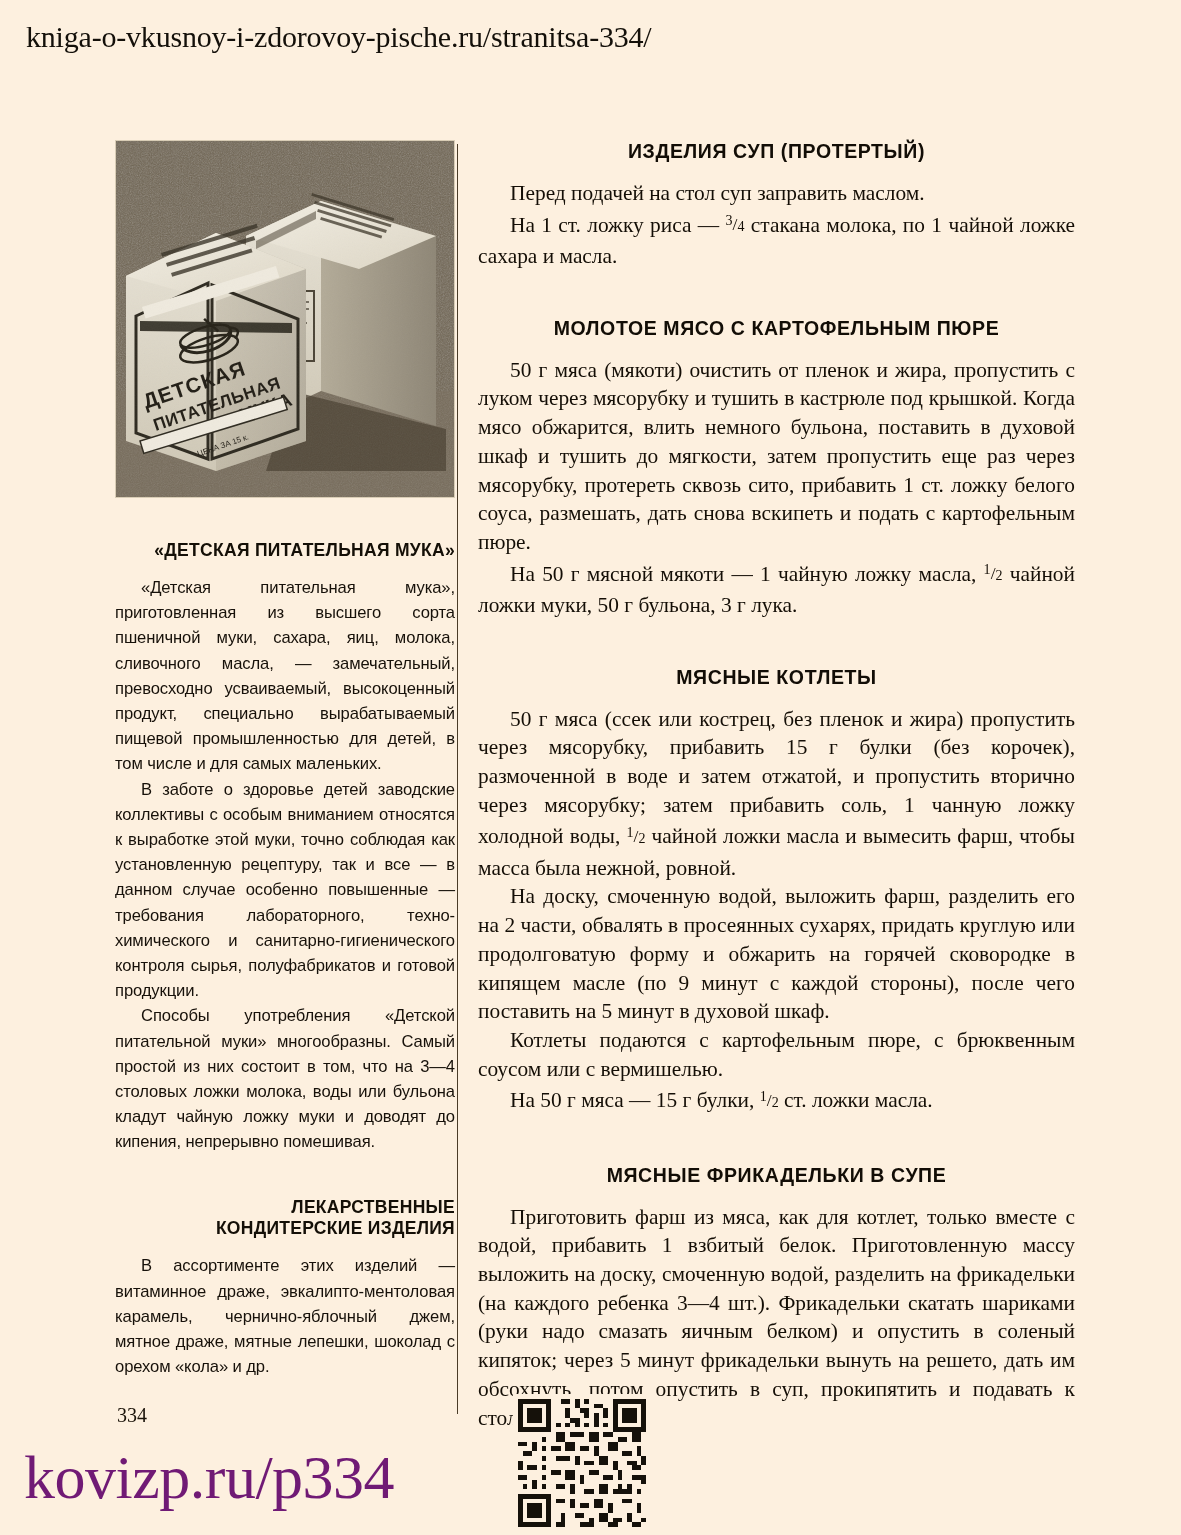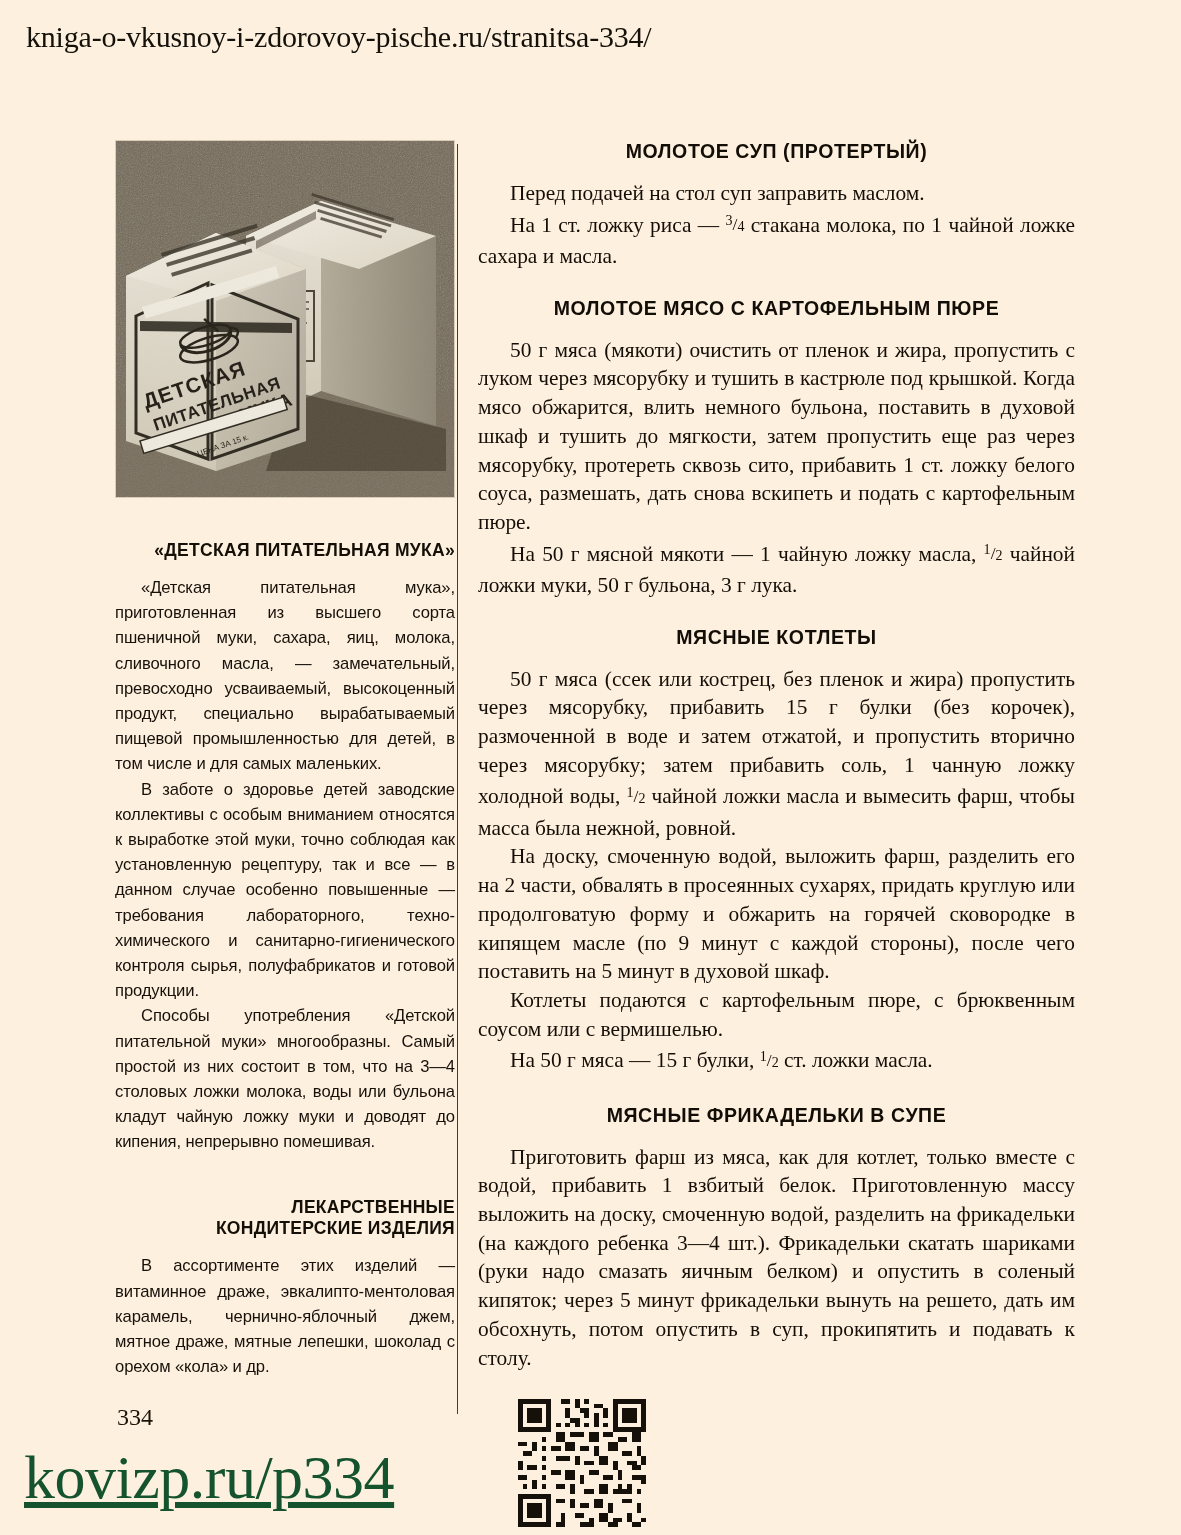--- a/index.html
+++ b/index.html
@@ -97,21 +97,21 @@
 
   .right-head {
     text-align: center;
     font-family: "Liberation Sans", sans-serif;
     font-weight: bold;
     font-size: 19.5px;
     letter-spacing: 0.6px;
     color: #120d06;
     margin: 0 0 16px 0;
   }
-  .rh-gap { margin-top: 26px; }
+  .rh-gap { margin-top: 46px; }
 
   .col-right p {
     font-family: "Liberation Serif", serif;
     font-size: 21.4px;
     line-height: 28.7px;
     text-align: justify;
     text-indent: 32px;
     margin: 0;
     color: #140e06;
   }
@@ -124,33 +124,32 @@
   }
   .frac sup { font-size: 0.8em; vertical-align: 0.35em; }
   .frac sub { font-size: 0.8em; vertical-align: -0.05em; }
 
   
   .page-number {
     position: absolute;
     left: 117px;
     top: 1404px;
     font-family: "Liberation Serif", serif;
-    font-size: 24px;
+    font-size: 20px;
     color: #1a1309;
   }
   .footer-url {
     position: absolute;
     left: 24px;
     top: 1442px;
     font-family: "Liberation Serif", serif;
     font-size: 62px;
     letter-spacing: -0.5px;
-    color: #14532d;
+    color: #701a75;
     white-space: nowrap;
-    text-decoration: underline;
   }
   .qr {
     position: absolute;
     left: 510px;
     top: 1394px;
     width: 144px;
     height: 138px;
   }
   .qr svg { display: block; width: 100%; height: 100%; }
 </style>
@@ -275,21 +274,21 @@
 
     <div class="left-head two-line">
       <div>ЛЕКАРСТВЕННЫЕ</div>
       <div>КОНДИТЕРСКИЕ ИЗДЕЛИЯ</div>
     </div>
     <p>В ассортименте этих изделий — витаминное драже, эвкалипто-ментоловая карамель, чернично-яблочный джем, мятное драже, мятные лепешки, шоколад с орехом «кола» и др.</p>
   </div>
 
   <div class="col-right">
 
-    <div class="right-head">МОЛОТОЕ СУП (ПРОТЕРТЫЙ)</div>
+    <div class="right-head">ИЗДЕЛИЯ СУП (ПРОТЕРТЫЙ)</div>
     <p>Перед подачей на стол суп заправить маслом.</p>
     <p>
       <span>На 1 ст. ложку риса — </span><span class="frac"><sup>3</sup>/<sub>4</sub></span><span> стакана молока, по 1 чайной ложке сахара и масла.</span>
     </p>
 
     <div class="right-head rh-gap">МОЛОТОЕ МЯСО С КАРТОФЕЛЬНЫМ ПЮРЕ</div>
     <p>50 г мяса (мякоти) очистить от пленок и жира, пропустить с луком через мясорубку и тушить в кастрюле под крышкой. Когда мясо обжарится, влить немного бульона, поставить в духовой шкаф и тушить до мягкости, затем пропустить еще раз через мясорубку, протереть сквозь сито, прибавить 1 ст. ложку белого соуса, размешать, дать снова вскипеть и подать с картофельным пюре.</p>
     <p>
       <span>На 50 г мясной мякоти — 1 чайную ложку масла, </span><span class="frac"><sup>1</sup>/<sub>2</sub></span><span> чайной ложки муки, 50 г бульона, 3 г лука.</span>
     </p>

